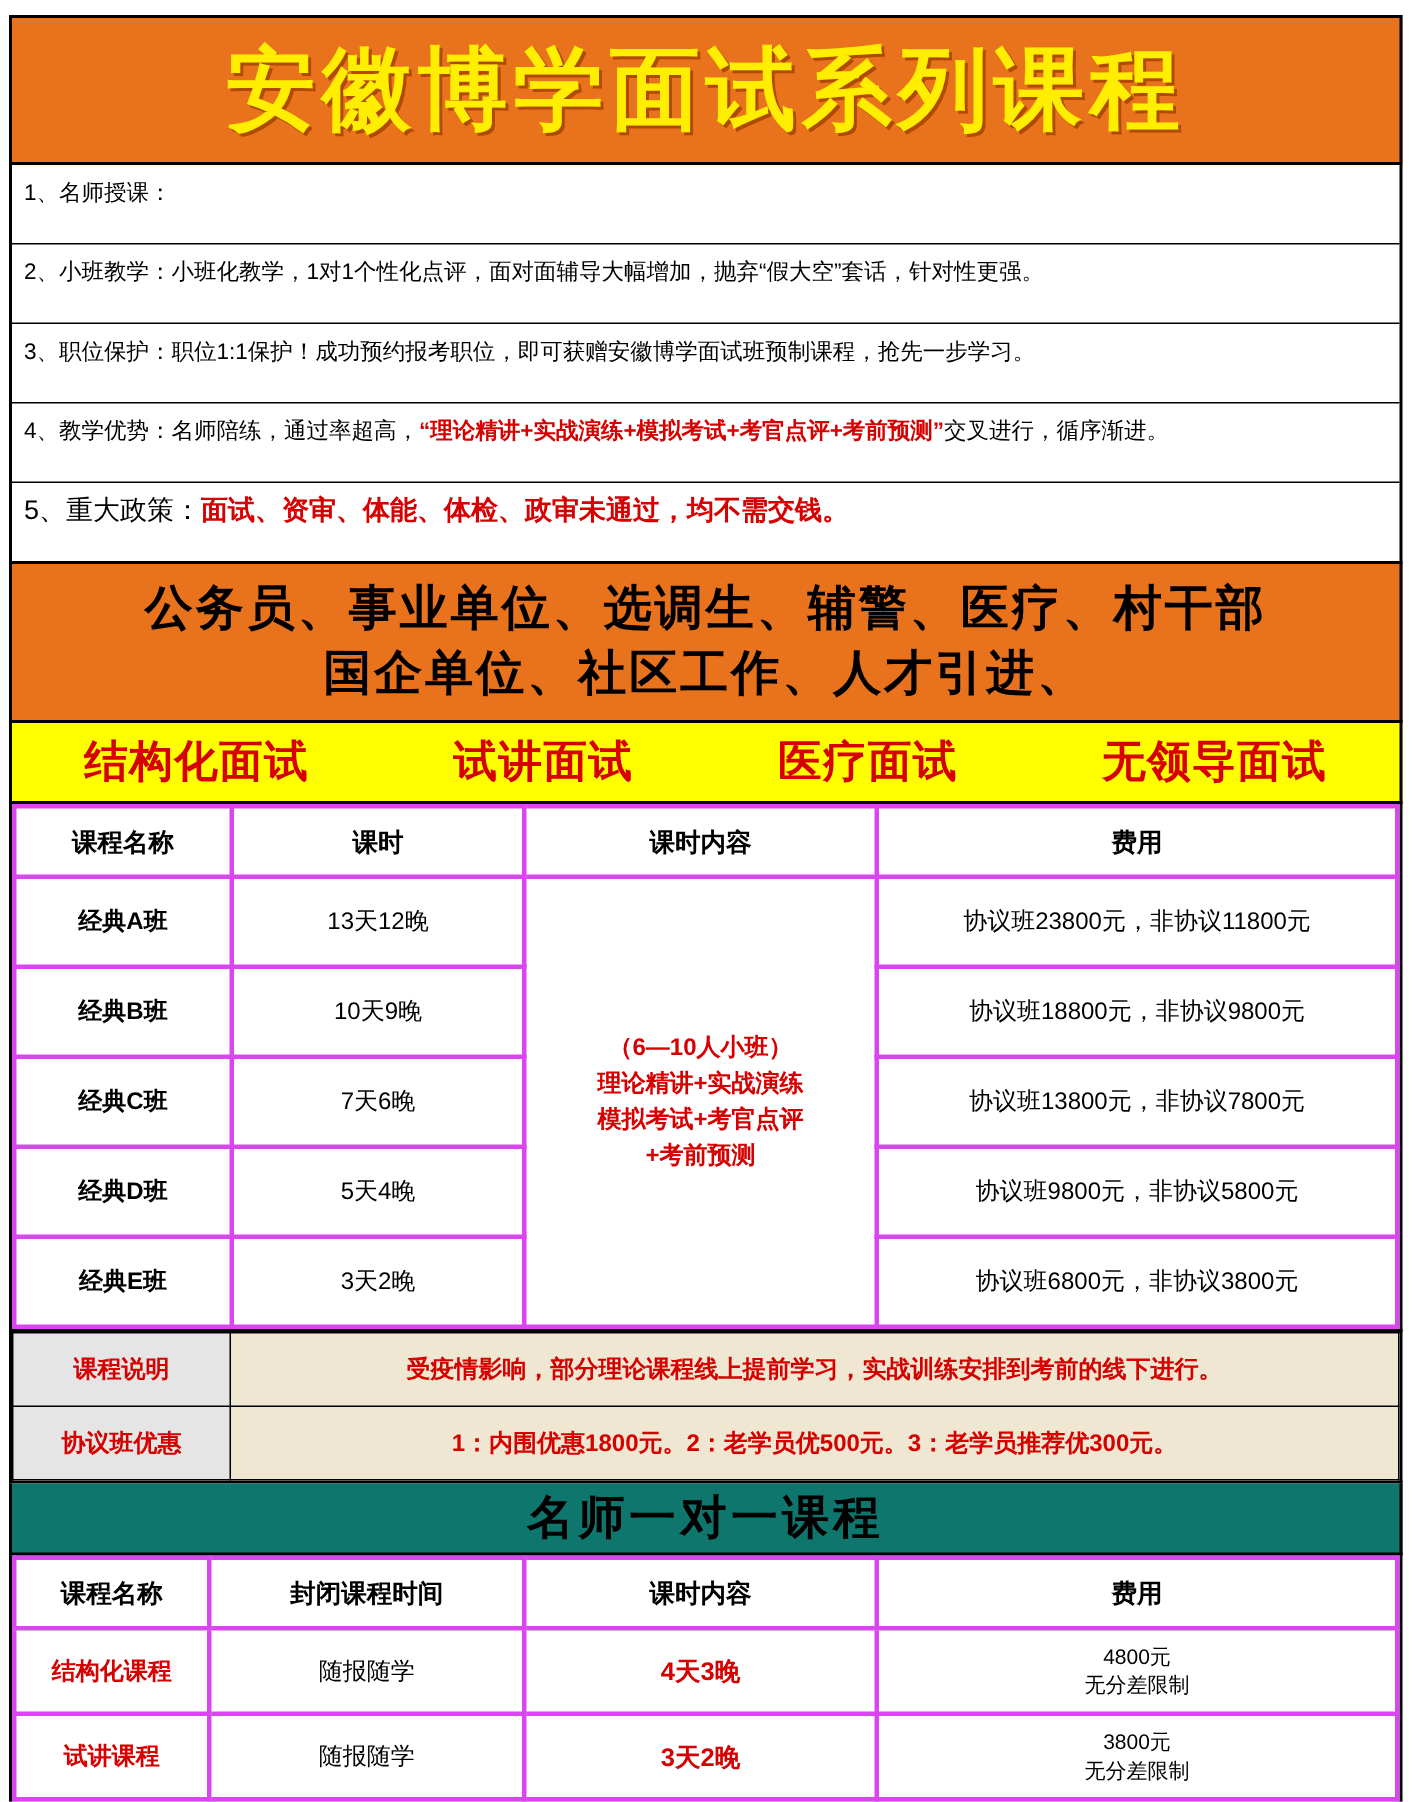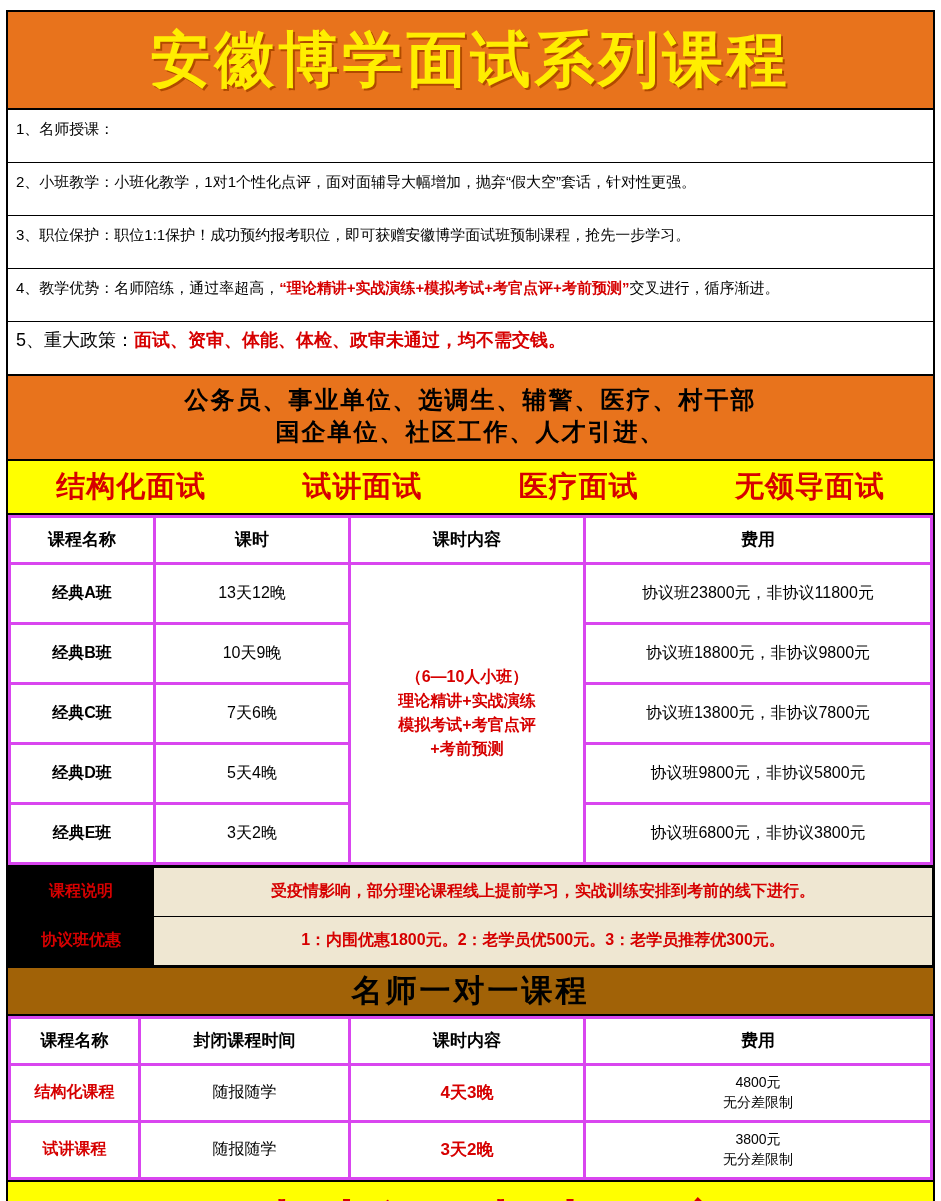--- a/index.html
+++ b/index.html
@@ -64,21 +64,21 @@
 
   
   .cats {
     background: #e8731c;
     border: 2px solid #000;
     border-top: none;
     text-align: center;
     padding: 8px 0 10px 0;
   }
   .cats div {
-    font-size: 24px;
+    font-size: 32px;
     font-weight: bold;
     line-height: 1.35;
     letter-spacing: 2px;
     color: #000;
   }
 
   
   .types {
     background: #ffff00;
     border: 2px solid #000;
@@ -128,38 +128,38 @@
     border-radius: 32px;
   }
 
   
   .notes {
     border: 2px solid #000;
     border-top: none;
   }
   .notes table td { border: 1px solid #000; }
   .note-label {
-    background: #000000;
+    background: #e5e5e5;
     color: #d60000;
     font-weight: bold;
     font-size: 16px;
     width: 130px;
     height: 40px;
   }
   .note-text {
     background: #efe7d2;
     color: #d60000;
     font-weight: bold;
     font-size: 16px;
     text-align: center;
   }
 
   
   .oto-head {
-    background: #a16207;
+    background: #0f766e;
     border: 2px solid #000;
     border-top: none;
     text-align: center;
     height: 46px;
     display: flex;
     align-items: center;
     justify-content: center;
   }
   .oto-head span {
     font-size: 31px;

